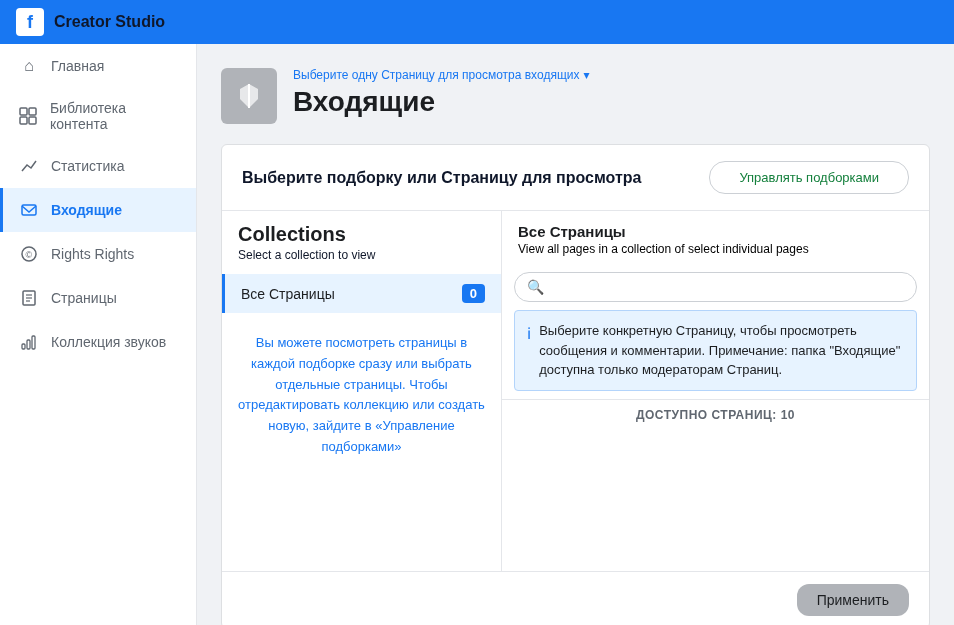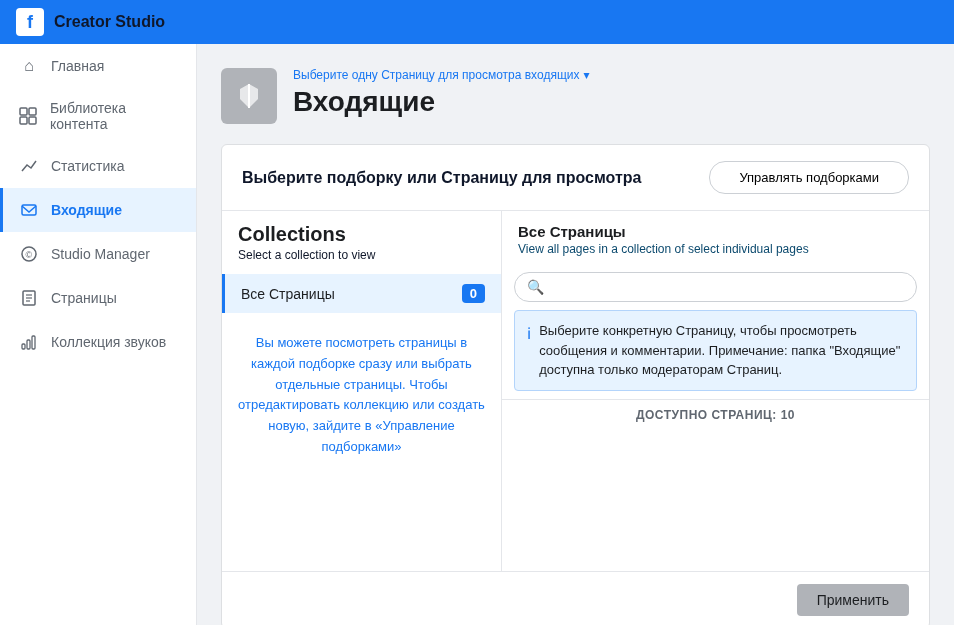--- a/index.html
+++ b/index.html
@@ -126,21 +126,21 @@
       font-weight: 600;
       color: #0f172a;
     }
     .manage-btn {
       background: white;
       border: 1px solid #ccd0d5;
       border-radius: 16px;
       padding: 8px 29px;
       font-size: 13px;
       cursor: pointer;
-      color: #000000;
+      color: #15803d;
       font-weight: 500;
     }
 
     
     .card-body {
       display: flex;
       height: 360px;
     }
     .col-left {
       width: 280px;
@@ -202,21 +202,21 @@
       padding: 12px 16px 4px 16px;
     }
     .col-right-title {
       font-size: 15px;
       font-weight: 700;
       color: #1c1e21;
       margin-bottom: 2px;
     }
     .col-right-subtitle {
       font-size: 12px;
-      color: #0c4a6e;
+      color: #000000;
       margin-bottom: 8px;
     }
     .search-box {
       display: flex;
       align-items: center;
       border: 1px solid #ccd0d5;
       border-radius: 20px;
       padding: 6px 12px;
       margin: 4px 12px 8px 12px;
       gap: 6px;
@@ -262,21 +262,21 @@
     .card-footer {
       padding: 12px 20px;
       border-top: 1px solid #e4e6ea;
       display: flex;
       justify-content: flex-end;
     }
     .apply-btn {
       background: #b0b3b8;
       color: #1c1e21;
       border: none;
-      border-radius: 4px;
+      border-radius: 12px;
       padding: 8px 20px;
       font-size: 14px;
       cursor: pointer;
       font-weight: 500;
     }
 
     .right-scroll-wrapper {
       display: flex;
       flex: 1;
       overflow: hidden;
@@ -335,21 +335,21 @@
       </span>
       <span>Входящие</span>
     </div>
     <div class="sidebar-item">
       <span class="sidebar-icon">
         <svg width="18" height="18" viewBox="0 0 18 18" fill="none">
           <circle cx="9" cy="9" r="7" stroke="#606770" stroke-width="1.5"></circle>
           <text x="5.5" y="13" font-size="9" fill="#606770" font-family="Arial">©</text>
         </svg>
       </span>
-      <span>Studio Manager</span>
+      <span>Rights Rights</span>
     </div>
     <div class="sidebar-item">
       <span class="sidebar-icon">
         <svg width="18" height="18" viewBox="0 0 18 18" fill="none">
           <rect x="3" y="2" width="12" height="14" rx="1" stroke="#606770" stroke-width="1.5"></rect>
           <line x1="6" y1="6" x2="12" y2="6" stroke="#606770" stroke-width="1.2"></line>
           <line x1="6" y1="9" x2="12" y2="9" stroke="#606770" stroke-width="1.2"></line>
           <line x1="6" y1="12" x2="10" y2="12" stroke="#606770" stroke-width="1.2"></line>
         </svg>
       </span>

